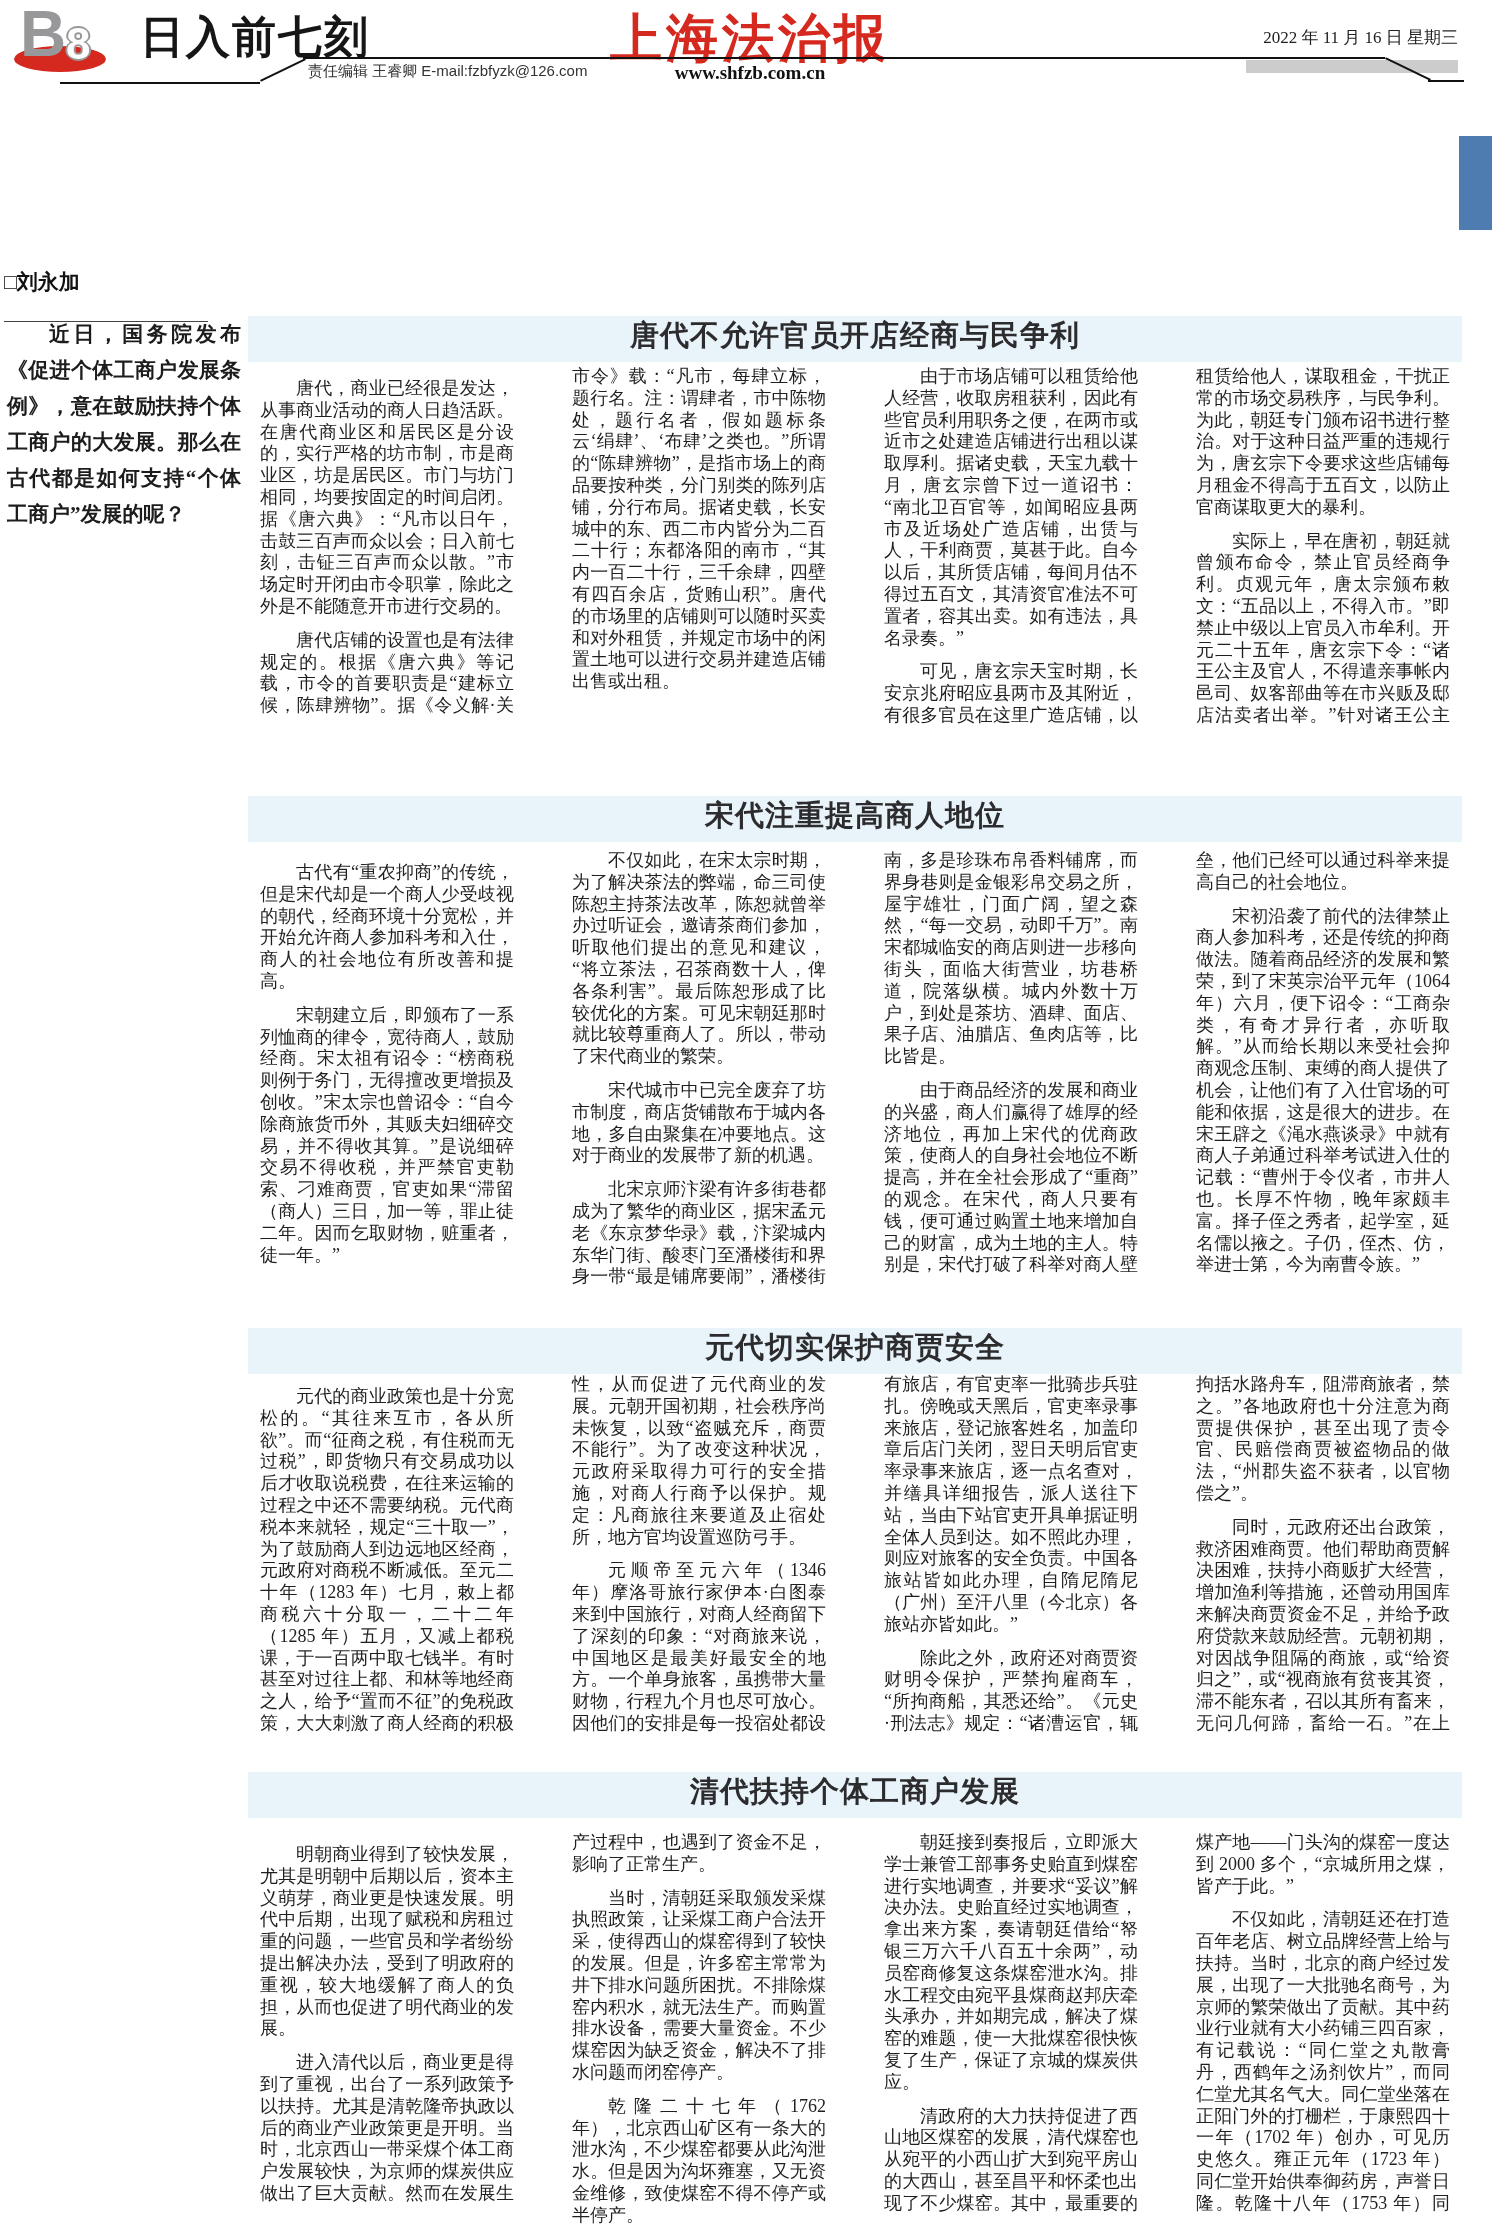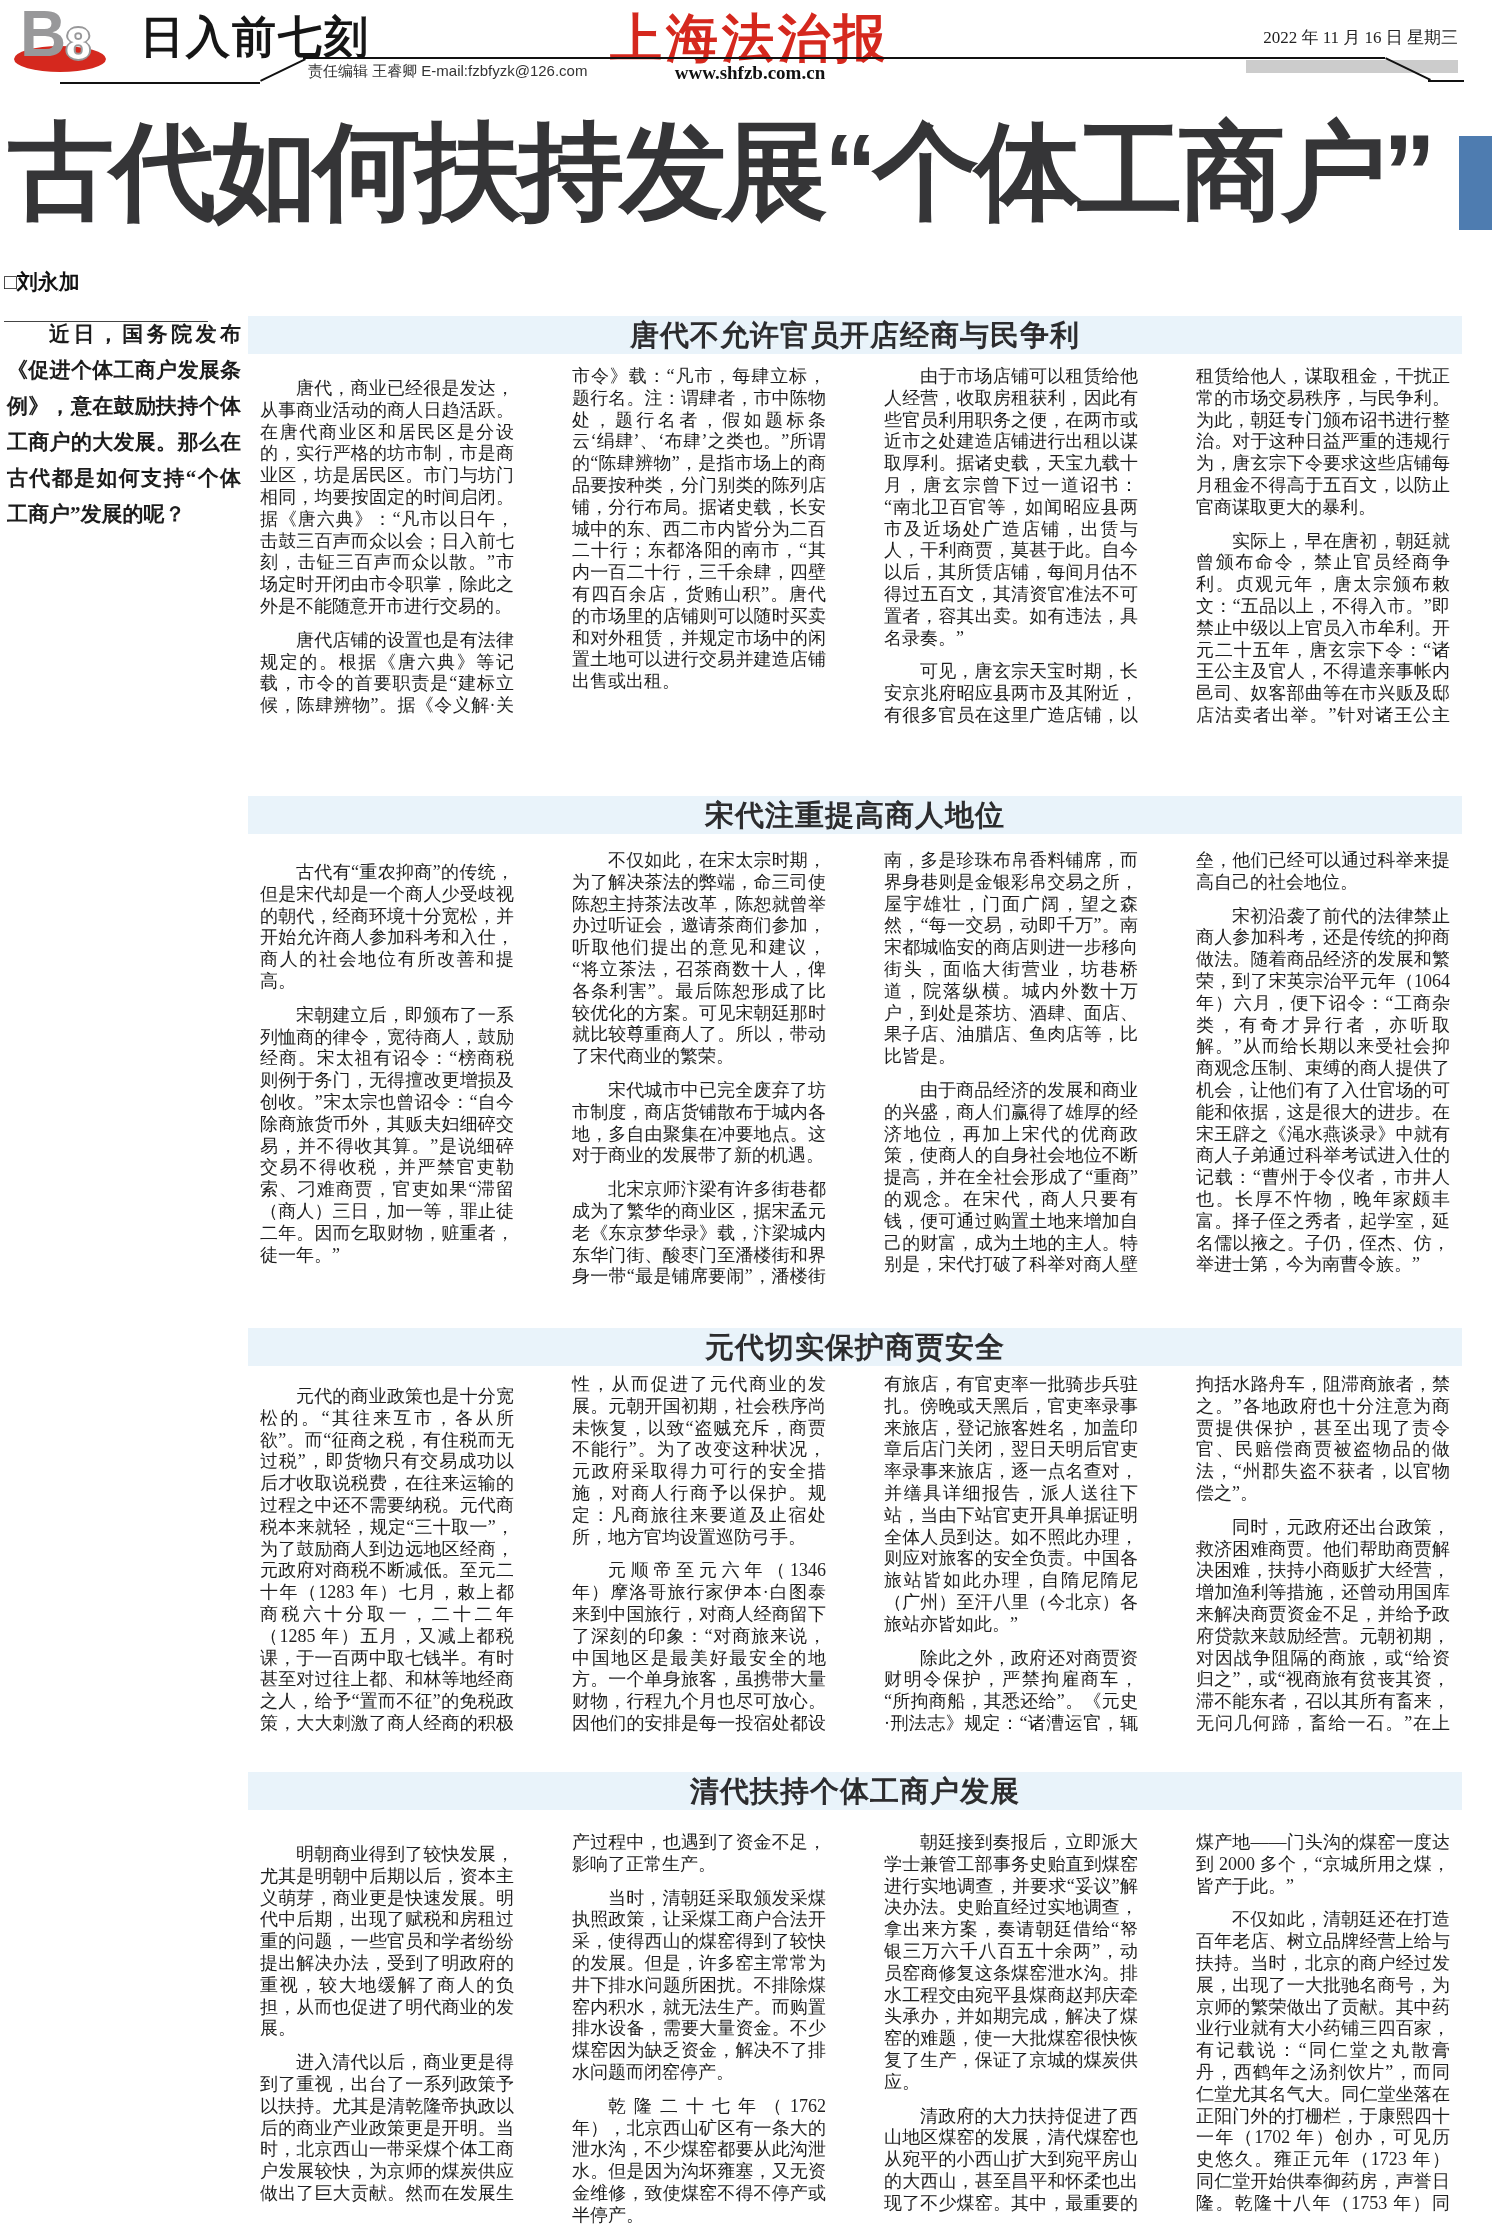--- a/index.html
+++ b/index.html
@@ -39,21 +39,21 @@
   .blue-tab{position:absolute;right:8px;top:136px;width:33px;height:94px;background:#4e7cb0;}
 
   
   .byline{position:absolute;left:4px;top:268px;width:204px;font-family:"Liberation Sans",sans-serif;
           font-weight:700;font-size:21px;color:#111;border-bottom:1.5px solid #444;padding-bottom:25px;}
   .intro{position:absolute;left:7px;top:316px;width:234px;font-size:21px;line-height:36px;
          font-weight:700;text-align:justify;color:#1c1c1c;}
   .intro p{margin:0;text-indent:2em;}
 
   
-  .sec-head{position:absolute;left:248px;width:1214px;height:38px;line-height:38px;
+  .sec-head{position:absolute;left:248px;width:1214px;height:46px;line-height:38px;
             background:#e9f3fa;text-align:center;font-family:"Liberation Sans",sans-serif;
             font-weight:700;font-size:29px;color:#2c2c2e;letter-spacing:1px;}
   .sec-body{position:absolute;left:248px;width:1214px;overflow:hidden;
             column-count:4;column-gap:34px;column-fill:auto;
             font-size:18px;line-height:21.8px;text-align:justify;color:#1f1f1f;}
   .sec-body p{margin:12px;text-indent:2em;}
   #s1h{top:316px;} #s1b{top:366px;height:372px;}
   #s2h{top:796px;} #s2b{top:850px;height:458px;}
   #s3h{top:1328px;} #s3b{top:1374px;height:372px;}
   #s4h{top:1772px;} #s4b{top:1832px;height:397px;}
@@ -77,21 +77,20 @@
     <div class="website">www.shfzb.com.cn</div>
     <div class="hdr-date">2022 年 11 月 16 日  星期三</div>
     <div class="graybar"></div>
     <div class="rule-a"></div>
     <div class="rule-b"></div>
     <div class="rule-c"></div>
     <div class="rule-d"></div>
     <div class="rule-e"></div>
   </div>
 
-  <div class="headline">古代如何扶持发展“个体工商户”</div>
   <div class="blue-tab"></div>
 
   <div class="byline">□刘永加</div>
   <div class="intro">
     <p>近日，国务院发布《促进个体工商户发展条例》，意在鼓励扶持个体工商户的大发展。那么在古代都是如何支持“个体工商户”发展的呢？</p>
   </div>
 
   <div class="sec-head" id="s1h">唐代不允许官员开店经商与民争利</div>
   <div class="sec-body" id="s1b">
       <p>唐代，商业已经很是发达，从事商业活动的商人日趋活跃。在唐代商业区和居民区是分设的，实行严格的坊市制，市是商业区，坊是居民区。市门与坊门相同，均要按固定的时间启闭。据《唐六典》：“凡市以日午，击鼓三百声而众以会；日入前七刻，击钲三百声而众以散。”市场定时开闭由市令职掌，除此之外是不能随意开市进行交易的。</p>

